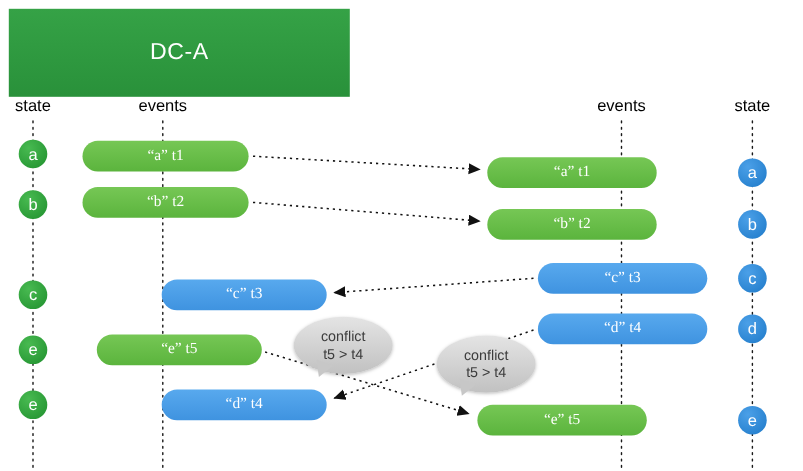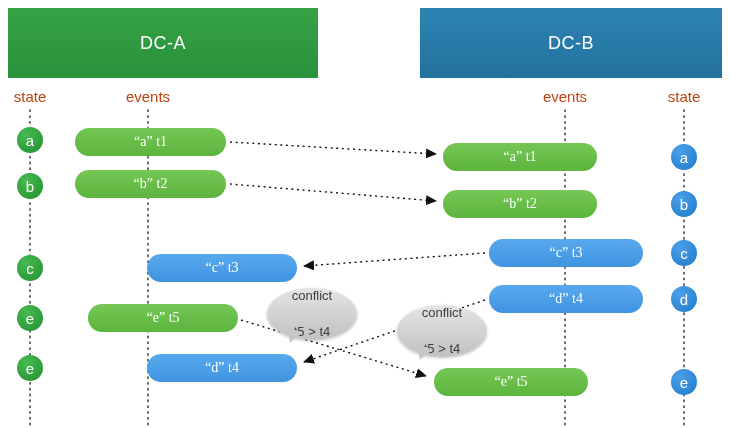--- a/index.html
+++ b/index.html
@@ -3,40 +3,40 @@
 <meta charset="utf-8">
 <style>
   * { margin:0; padding:0; box-sizing:border-box; }
   html,body { background:#ffffff; font-family:"Liberation Sans", sans-serif; }
   .canvas { position:relative; width:730px; height:428px; background:#ffffff; overflow:hidden; }
 
   .layer { position:absolute; left:0; top:0; z-index:1; }
   .timeline { stroke:#1a1a1a; stroke-width:1.3; stroke-dasharray:1.6 4.2; stroke-linecap:round; }
   .arrow { stroke:#111111; stroke-width:1.4; stroke-dasharray:2 3.6; fill:none; }
 
-  .hdr { position:absolute; top:8px; height:70px; display:flex; align-items:center; justify-content:center;
-         color:#ffffff; font-size:18px; letter-spacing:0.5px; z-index:2; }
+  .hdr { position:absolute; top:8px; height:80px; display:flex; align-items:center; justify-content:center;
+         color:#ffffff; font-size:21px; letter-spacing:0.5px; z-index:2; }
   .hdr-a { left:8px;   width:310px; background:linear-gradient(180deg,#35a246,#29913a); }
   .hdr-b { left:420px; width:302px; background:linear-gradient(180deg,#2c84b2,#24719d); }
 
-  .col-label { position:absolute; top:88px; text-align:center; font-size:15px; color:#c2410c; z-index:2; }
+  .col-label { position:absolute; top:88px; text-align:center; font-size:15px; color:#000000; z-index:2; }
 
   .event { position:absolute; height:28px; border-radius:14px; display:flex; align-items:center; justify-content:center;
            color:#ffffff; font-size:14px; z-index:2;font-family:Liberation Serif, serif; }
   .event.green { background:linear-gradient(180deg,#76c755,#5bb43d); }
   .event.blue  { background:linear-gradient(180deg,#58a9ee,#3f93e0); }
 
   .state { position:absolute; width:26px; height:26px; border-radius:50%; display:flex; align-items:center; justify-content:center;
            color:#ffffff; font-size:15px; z-index:2; }
   .state.green { background:radial-gradient(circle at 35% 30%, #48ba51, #1f8f2d); }
   .state.blue  { background:radial-gradient(circle at 35% 30%, #4ba0e8, #1e79c8); }
 
   .bubble { position:absolute; width:90px; height:52px; border-radius:50%;
             background:linear-gradient(180deg,#e4e4e4,#c1c1c1); box-shadow:0 1px 3px rgba(0,0,0,0.25);
-            display:flex; flex-direction:column; align-items:center; justify-content:space-between;
+            display:flex; flex-direction:column; align-items:center; justify-content:center;
             font-size:13px; color:#3c3c3c; line-height:16px; z-index:3; }
   .bubble::after { content:""; position:absolute; left:16px; bottom:-11px; width:0; height:0;
                    border:8px solid transparent; border-top:14px solid #c7c7c7; transform:rotate(22deg); }
   .bubble1 { left:267px; top:288px; }
   .bubble2 { left:397px; top:305px; }
 </style>
 </head>
 <body>
 
 <div class="canvas">
@@ -54,23 +54,20 @@
 
     <line class="arrow" x1="230" y1="142" x2="436" y2="154" marker-end="url(#ah)"></line>
     <line class="arrow" x1="230" y1="184" x2="436" y2="201" marker-end="url(#ah)"></line>
     <line class="arrow" x1="485" y1="253" x2="304" y2="266" marker-end="url(#ah)"></line>
     <line class="arrow" x1="485" y1="300" x2="304" y2="362" marker-end="url(#ah)"></line>
     <line class="arrow" x1="241" y1="320" x2="426" y2="376" marker-end="url(#ah)"></line>
   </svg>
 
   <div class="hdr hdr-a">
     <span>DC-A</span>
-  </div>
-  <div class="hdr hdr-b">
-    <span>DC-B</span>
   </div>
 
   <div class="col-label" style="left:5px; width:50px;">state</div>
   <div class="col-label" style="left:118px; width:60px;">events</div>
   <div class="col-label" style="left:535px; width:60px;">events</div>
   <div class="col-label" style="left:659px; width:50px;">state</div>
 
   <div class="state green" style="left:17px; top:127px;">a</div>
   <div class="state green" style="left:17px; top:173px;">b</div>
   <div class="state green" style="left:17px; top:255px;">c</div>

